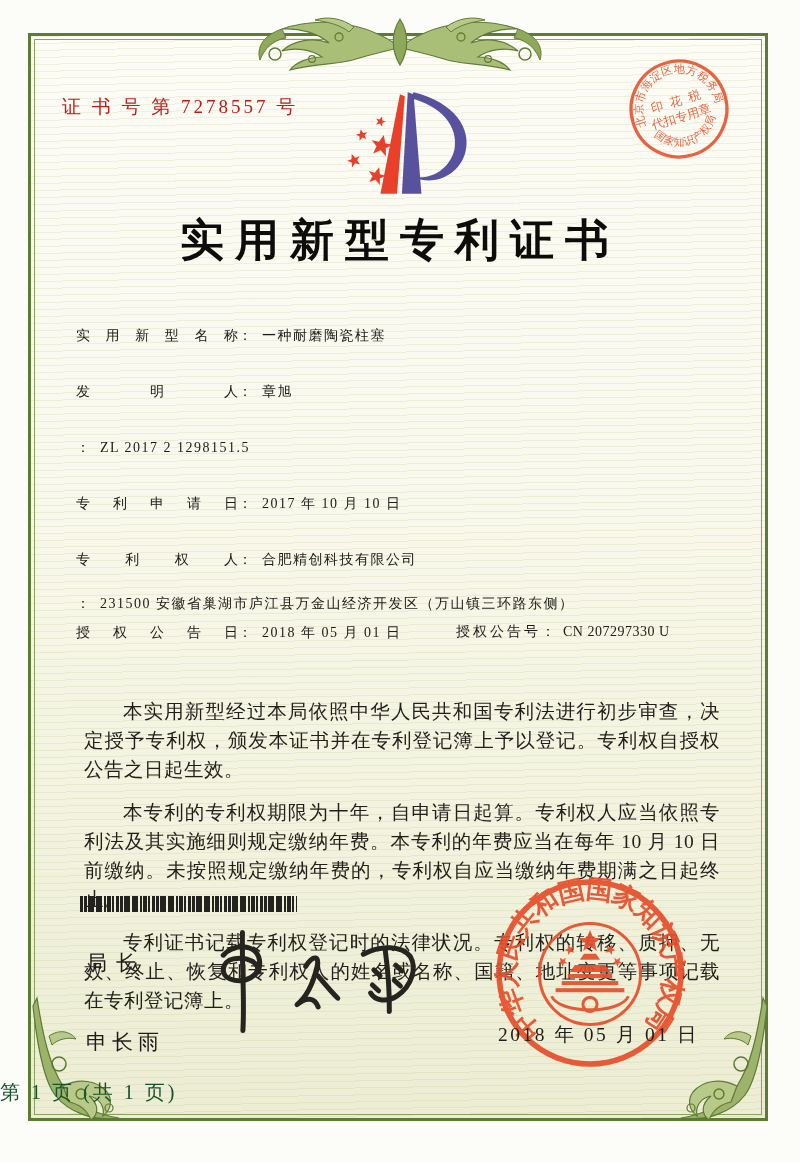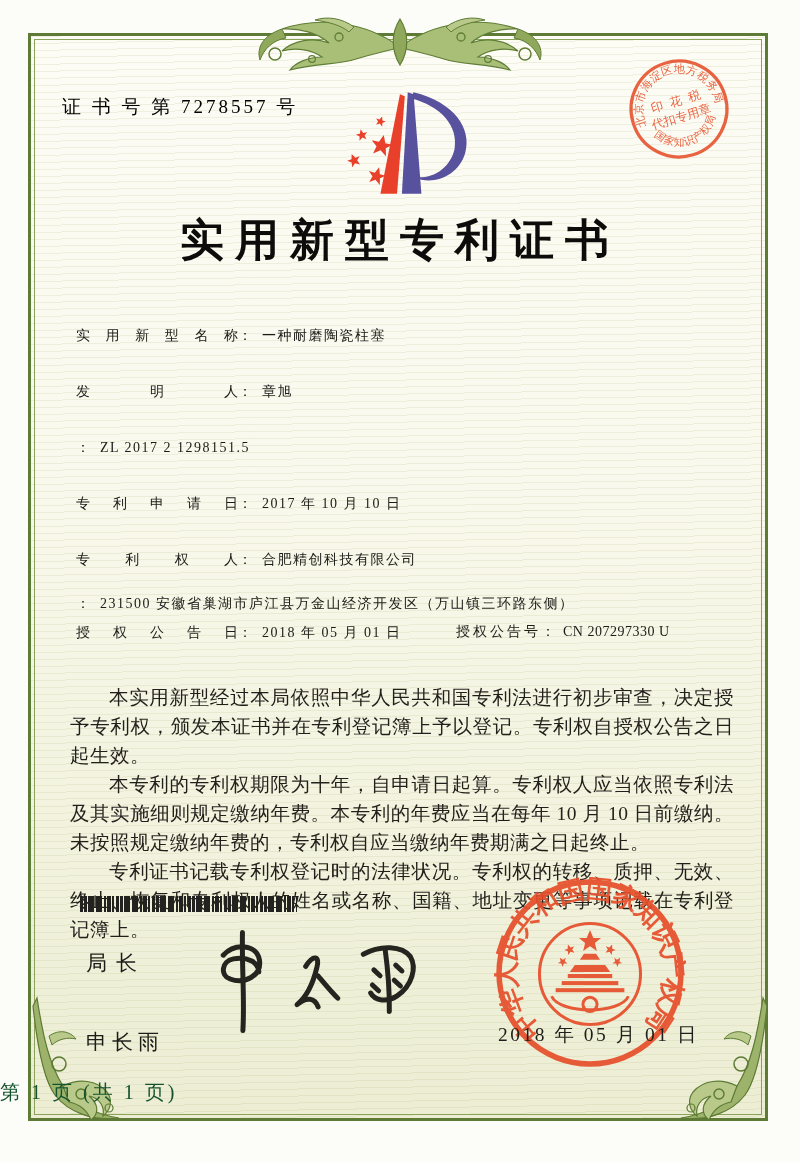--- a/index.html
+++ b/index.html
@@ -6,39 +6,39 @@
   .page{position:relative;width:800px;height:1162px;margin:0 auto;background:#fcfcf9;
         font-family:"Liberation Serif","DejaVu Serif",serif;color:#1e1d1a;overflow:hidden;}
   
   .frame{position:absolute;left:28px;top:33px;width:740px;height:1088px;
          border:3px solid #5d7b35;box-sizing:border-box;
          background-image:
            repeating-linear-gradient(179deg, rgba(164,181,113,0.16) 0 1px, rgba(0,0,0,0) 1px 7px),
            linear-gradient(180deg,#fdfcf5 0%,#faf9ee 38%,#f3f3e0 70%,#ecedd3 100%);}
   .frame::after{content:"";position:absolute;inset:3px;border:1px solid #8aa35a;pointer-events:none;}
   .abs{position:absolute;}
-  .cert-no{left:62px;top:94px;font-size:19px;letter-spacing:3px;color:#000000;}
+  .cert-no{left:62px;top:94px;font-size:19px;letter-spacing:3px;color:#b91c1c;}
   .title{left:0;right:0;top:211px;text-align:center;font-size:44px;font-weight:700;
          letter-spacing:11px;padding-left:0;color:#0d0c0a;}
   
   .fields{left:76px;top:321px;width:650px;font-size:14px;color:#1c1b17;}
   .frow{display:flex;align-items:flex-start;line-height:29px;margin-bottom:27px;position:relative;}
   .flabel{flex:none;width:162px;text-align:justify;text-align-last:justify;}
   .fcolon{flex:none;}
   .fvalue{margin-left:10px;letter-spacing:1.5px;}
   .frow-patentee{margin-bottom:15px;align-items:flex-end;}
   .frow-address{margin-bottom:0;}
   .frow-address .fvalue{width:478px;}
   .grant-pair{position:absolute;left:380px;top:0;display:flex;line-height:28px;}
   .grant-pair .glabel{letter-spacing:3px;}
   .grant-pair .fvalue{letter-spacing:0.5px;margin-left:8px;}
   
   .paras{left:70px;top:683px;width:664px;font-size:19.5px;line-height:29px;
          text-align:justify;color:#221f1a;}
-  .paras p{margin:0;text-indent:2em;letter-spacing:0.5px;}
+  .paras p{margin:14px;text-indent:2em;letter-spacing:0.5px;}
   
   .barcode{left:80px;top:896px;width:217px;height:16px;
      background-image:
        repeating-linear-gradient(90deg,#24221e 0 2px,rgba(0,0,0,0) 2px 4px),
        repeating-linear-gradient(90deg,#24221e 0 3px,rgba(0,0,0,0) 3px 9px),
        repeating-linear-gradient(90deg,#24221e 0 1px,rgba(0,0,0,0) 1px 6px);}
   .signer-title{left:86px;top:949px;font-size:21px;letter-spacing:9px;color:#1c1b17;}
   .signer-name{left:86px;top:992px;font-size:21px;letter-spacing:5px;color:#1c1b17;margin-top:36px;}
   .signature-svg{left:196px;top:914px;width:238px;height:122px;transform:rotate(-2deg);}
   .gov-seal{left:494px;top:877px;width:192px;height:192px;opacity:.92;}

